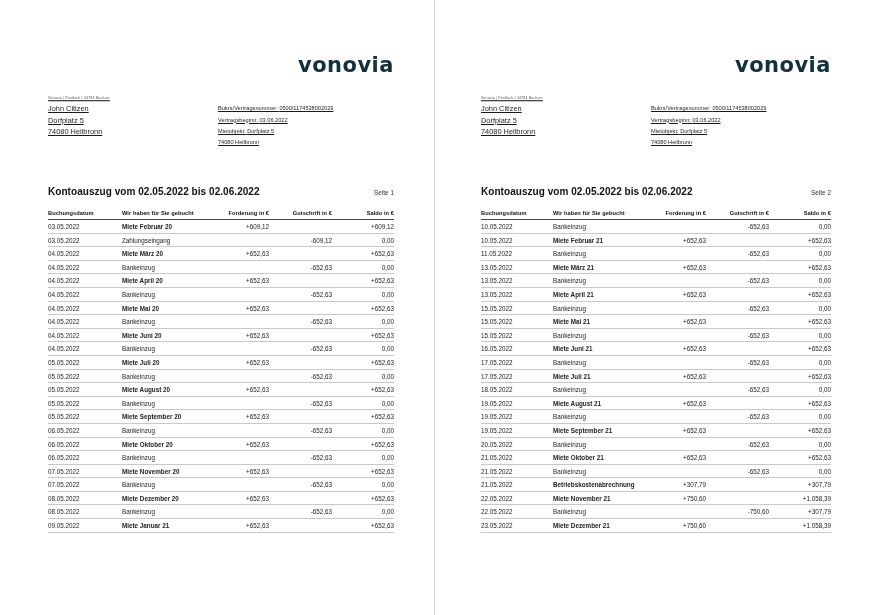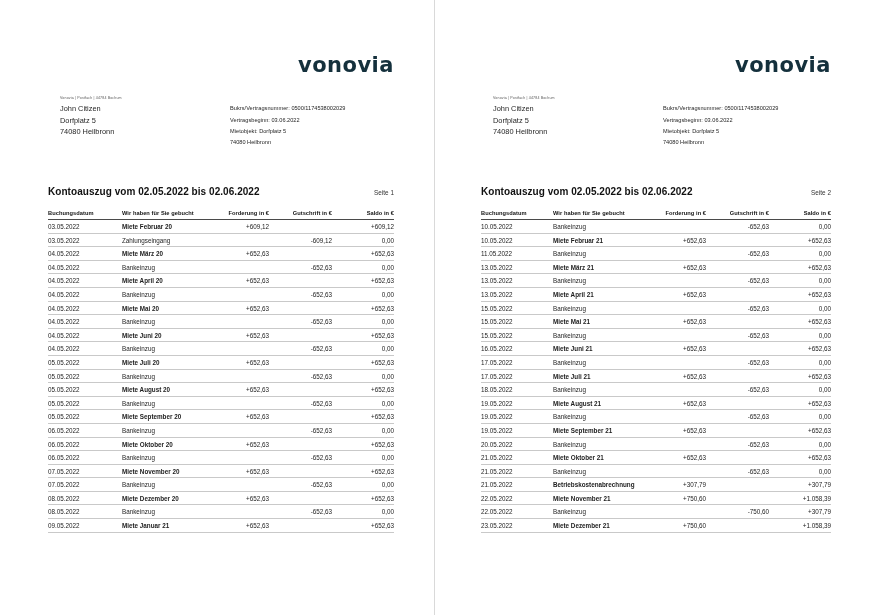--- a/index.html
+++ b/index.html
@@ -60,22 +60,23 @@
     font-weight: bold;
     letter-spacing: 0.5px;
     color: #14303c;
     line-height: 1;
   }
 
   
   .addr-block {
     position: absolute;
     top: 96px;
-    left: 12px;
+    left: 0;
     right: 0;
+    text-decoration: underline;
   }
   .return-line {
     font-size: 3.6px;
     color: #5a5a5a;
     letter-spacing: 0.15px;
     line-height: 1.2;
     margin-bottom: 3px;
     transform: scaleY(1.05);
     transform-origin: left top;
   }

